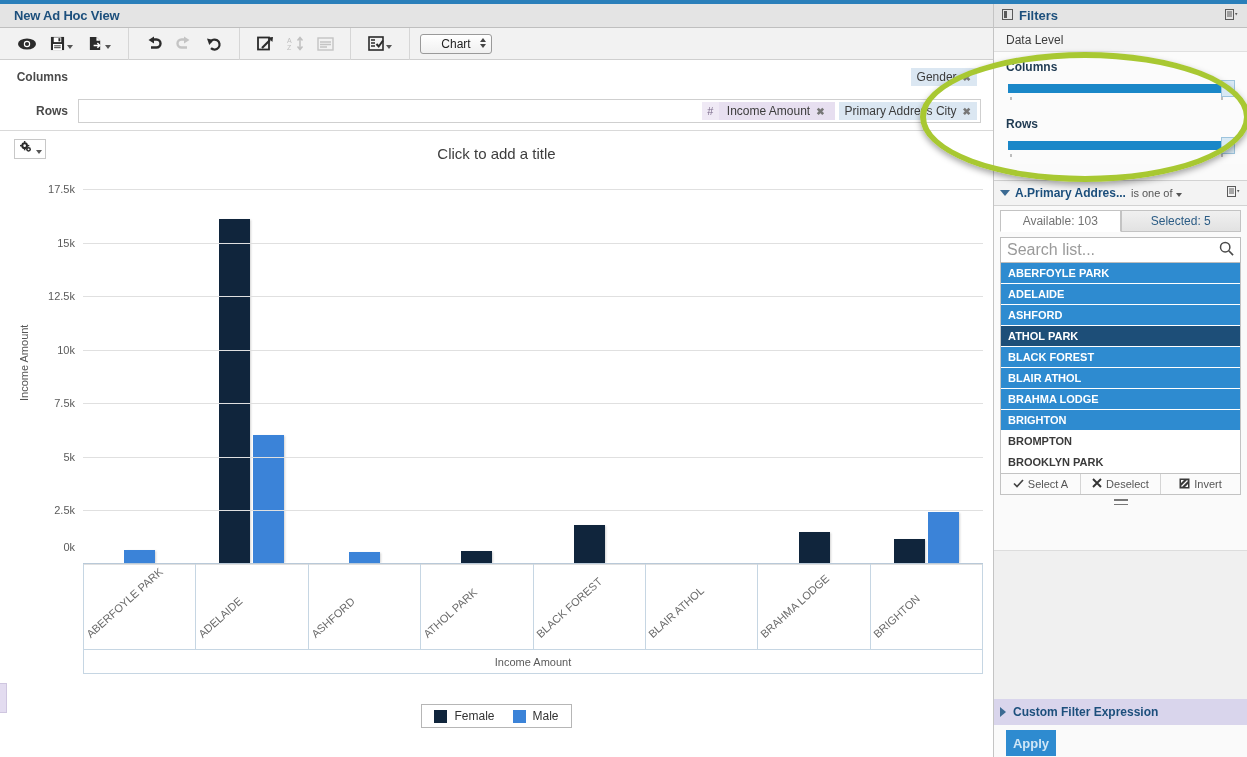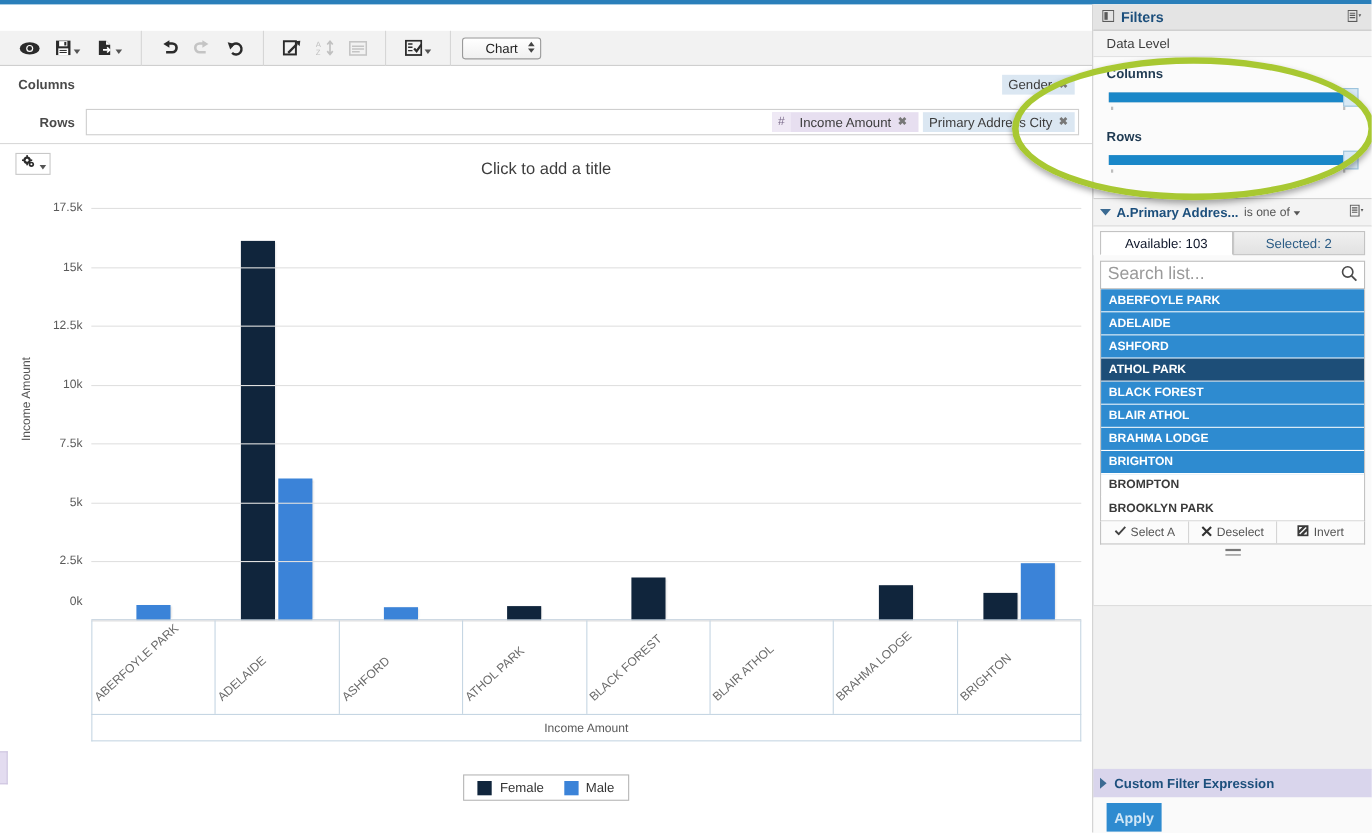--- a/index.html
+++ b/index.html
@@ -135,21 +135,21 @@
               border-top:6px solid #3b6a92; border-bottom:none; }
   .filtname { font-size:12px; font-weight:bold; color:#1c4f7c; }
   .filtop { font-size:11px; color:#555; cursor:pointer; }
   .filtop .c2 { display:inline-block; width:0;height:0;border-left:3.5px solid transparent;
                 border-right:3.5px solid transparent;border-top:4.5px solid #555; margin-left:3px; }
 
   .tabs { display:flex; padding:4px 6px 0 6px; background:#fafafa; }
   .tab { flex:1; height:22px; border:1px solid #c3c3c3; display:flex; align-items:center;
          justify-content:center; font-size:12px; color:#2b5c85; cursor:pointer;
          background:linear-gradient(#f0f0f0,#e2e2e2); }
-  .tab.active { background:#fff; border-bottom-color:#fff; color:#0f172a; }
+  .tab.active { background:#fff; border-bottom-color:#fff; color:#737373; }
 
   .searchwrap { margin:5px 6px 0 6px; height:26px; border:1px solid #bdbdbd; background:#fff;
                 display:flex; align-items:center; padding:0 6px; }
   .searchwrap input { border:none; outline:none; flex:1; font-size:16px; color:#be185d;
                       font-family:"Liberation Sans", sans-serif; background:transparent; }
   .searchwrap input::placeholder { color:#9a9a9a; }
 
   .listbox { margin:0 6px; border:1px solid #c3c3c3; border-top:none; background:#fff; }
   .litem { height:21px; display:flex; align-items:center; padding-left:7px; font-size:11px;
            font-weight:bold; color:#3a3a3a; border-bottom:1px solid #fff; cursor:pointer; }
@@ -181,20 +181,23 @@
              border:6px solid #a8c832; border-radius:50%; pointer-events:none;
              box-shadow:0 3px 6px rgba(0,0,0,.35); }
 </style>
 </head>
 <body>
 
 <div id="app">
 
   <div class="topstrip"></div>
 
+  <div class="titlebar">
+    <span class="ttl">New Ad Hoc View</span>
+  </div>
 
   <div class="toolbar">
     <div class="tb-group">
       <div class="tbbtn">
         <span>
           <svg width="20" height="14" viewBox="0 0 20 14">
               <ellipse cx="10" cy="7" rx="9" ry="5.5" fill="#2b2b2b"></ellipse>
               <circle cx="10" cy="7" r="3.2" fill="#fff"></circle>
               <circle cx="10" cy="7" r="2.1" fill="#2b2b2b"></circle>
             </svg>
@@ -502,21 +505,21 @@
         <svg width="14" height="11" viewBox="0 0 14 11">
             <rect x="0.5" y="0.5" width="8" height="10" fill="none" stroke="#5a5a5a"></rect>
             <path d="M2 3h5M2 5h5M2 7h5" stroke="#5a5a5a" stroke-width="1"></path>
             <path d="M10 4l2.5 0L11.2 6.5z" fill="#5a5a5a"></path>
           </svg>
       </span>
     </div>
 
     <div class="tabs">
       <div class="tab active">Available: 103</div>
-      <div class="tab">Selected: 2</div>
+      <div class="tab">Selected: 5</div>
     </div>
 
     <div class="searchwrap">
       <input type="text" placeholder="Search list..." style="">
       <span>
         <svg width="15" height="15" viewBox="0 0 16 16">
             <circle cx="6.6" cy="6.6" r="5" fill="none" stroke="#4a4a4a" stroke-width="1.6"></circle>
             <path d="M10.4 10.4L15 15" stroke="#4a4a4a" stroke-width="1.8"></path>
           </svg>
       </span>

